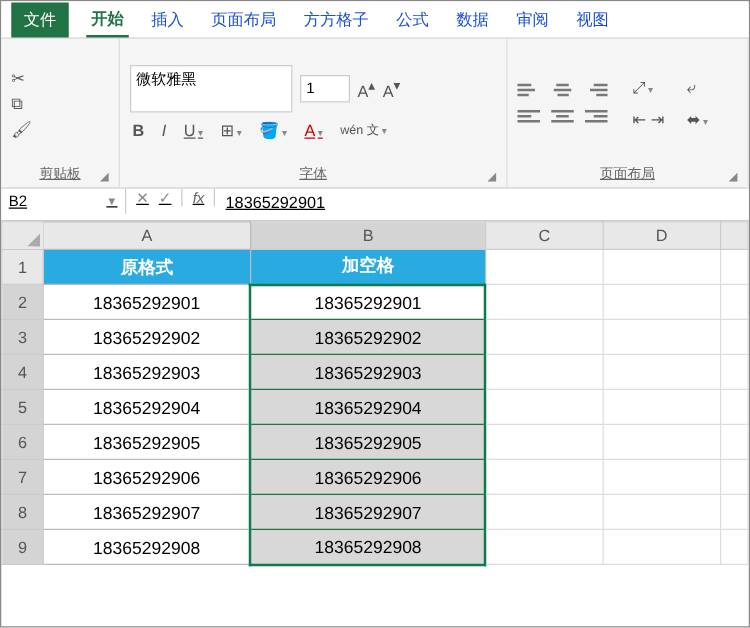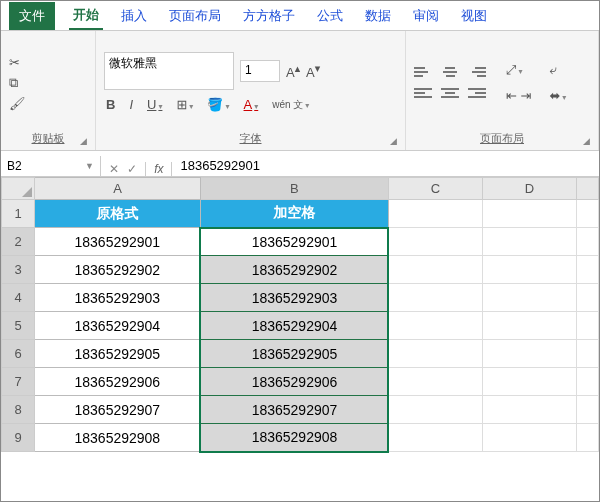--- a/index.html
+++ b/index.html
@@ -24,21 +24,21 @@
   .size-sel { border: 1px solid #ccc; background: #fff; font-size: 12px; padding: 2px 4px; width: 40px; height: 22px; }
   .aa { font-size: 13px; color: #555; cursor: pointer; }
   .font-row2 { display: flex; gap: 10px; align-items: center; font-size: 13px; color: #555; }
   .btn { cursor: pointer; padding: 1px 2px; }
   .underline { text-decoration: underline; }
   .drop::after { content: '▾'; font-size: 8px; margin-left: 2px; color: #888; }
   .align-grid { display: grid; grid-template-columns: repeat(3, 20px); gap: 5px 7px; }
   .align-cell { width: 18px; height: 16px; display: flex; flex-direction: column; justify-content: center; gap: 2px; cursor: pointer; }
   .align-cell i { display:block; height:2px; background:#777; }
   .align-extra { display: flex; flex-direction: column; gap: 10px; margin-left: 10px; font-size: 13px; color: #555; }
-  .namebox-row { display: flex; border-bottom: 1px solid #ccc; height: 26px; align-items: flex-end; background: #fff; }
+  .namebox-row { display: flex; border-bottom: 1px solid #ccc; height: 26px; align-items: flex-start; background: #fff; text-decoration: underline; }
   .namebox { width: 100px; border-right: 1px solid #ccc; font-size: 12px; padding: 3px 6px; display:flex; align-items:center; justify-content:space-between; }
   .fx-btns { display: flex; align-items: center; gap: 8px; padding: 0 8px; border-right: 1px solid #ccc; color: #888; font-size: 12px; }
   .fx { font-style: italic; font-size: 12px; color: #666; padding: 0 8px; display:flex; align-items:center; border-right:1px solid #ccc; }
   .formula-in { flex: 1; font-size: 13px; padding: 3px 8px; display:flex; align-items:center; }
   .sheet { position: relative; }
   table { border-collapse: collapse; width: 100%; }
   .colhead th { background: #e8e8e8; border: 1px solid #ccc; font-weight: normal; font-size: 13px; color: #555; height: 22px; }
   .colhead th.sel { background: #d4d4d4; }
   .corner-cell { width: 30px; background: #e8e8e8; border: 1px solid #ccc; position:relative; }
   .corner-cell::after { content:''; position:absolute; right:2px; bottom:2px; border:5px solid transparent; border-right-color:#aaa; border-bottom-color:#aaa; }

